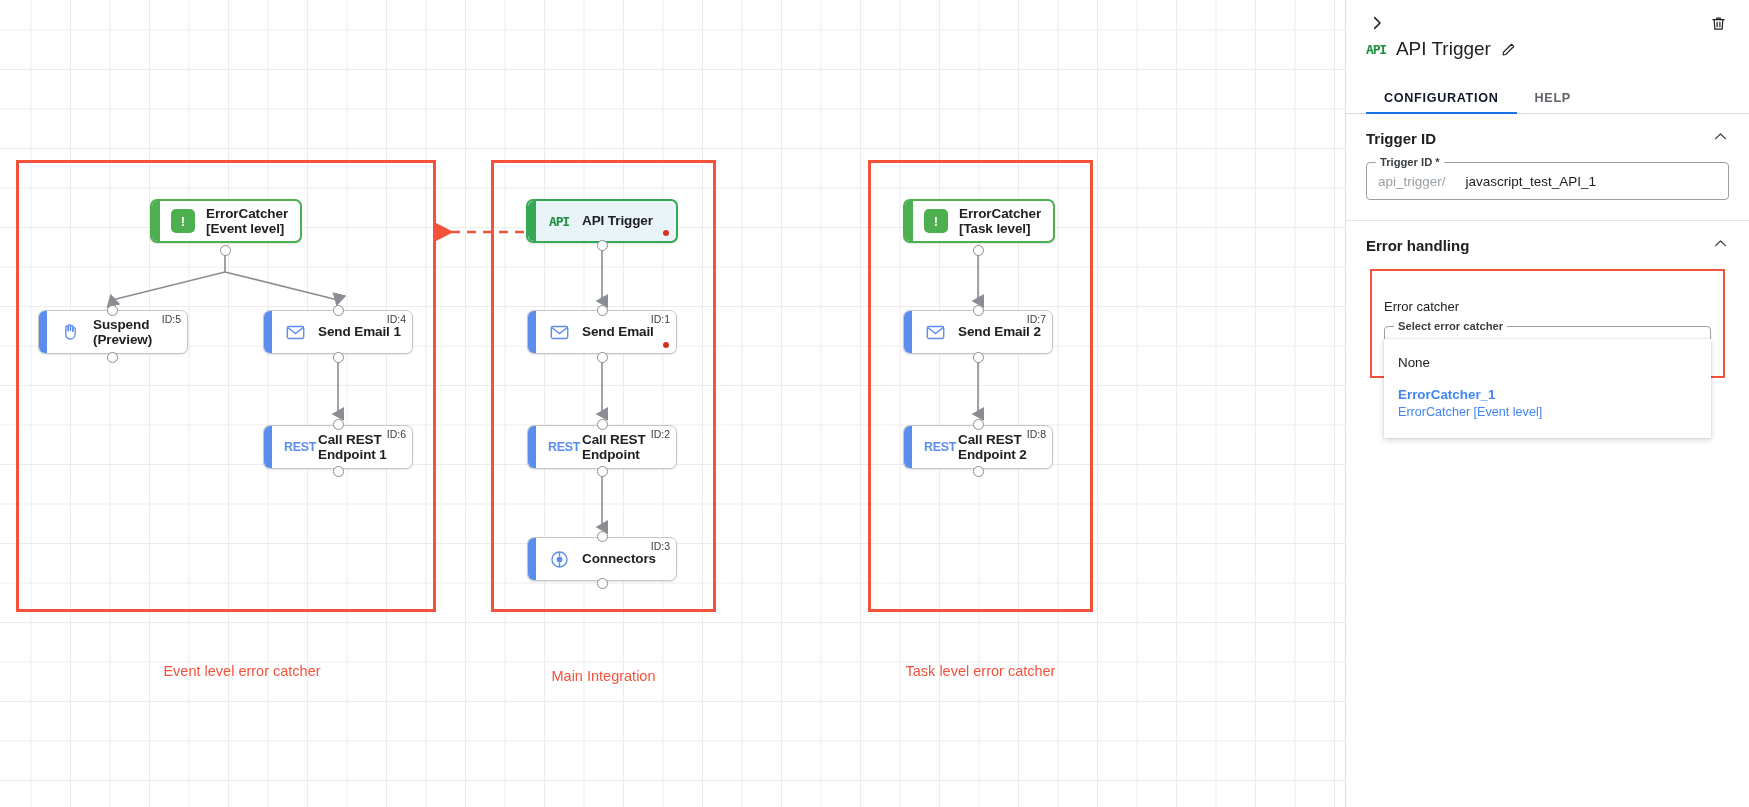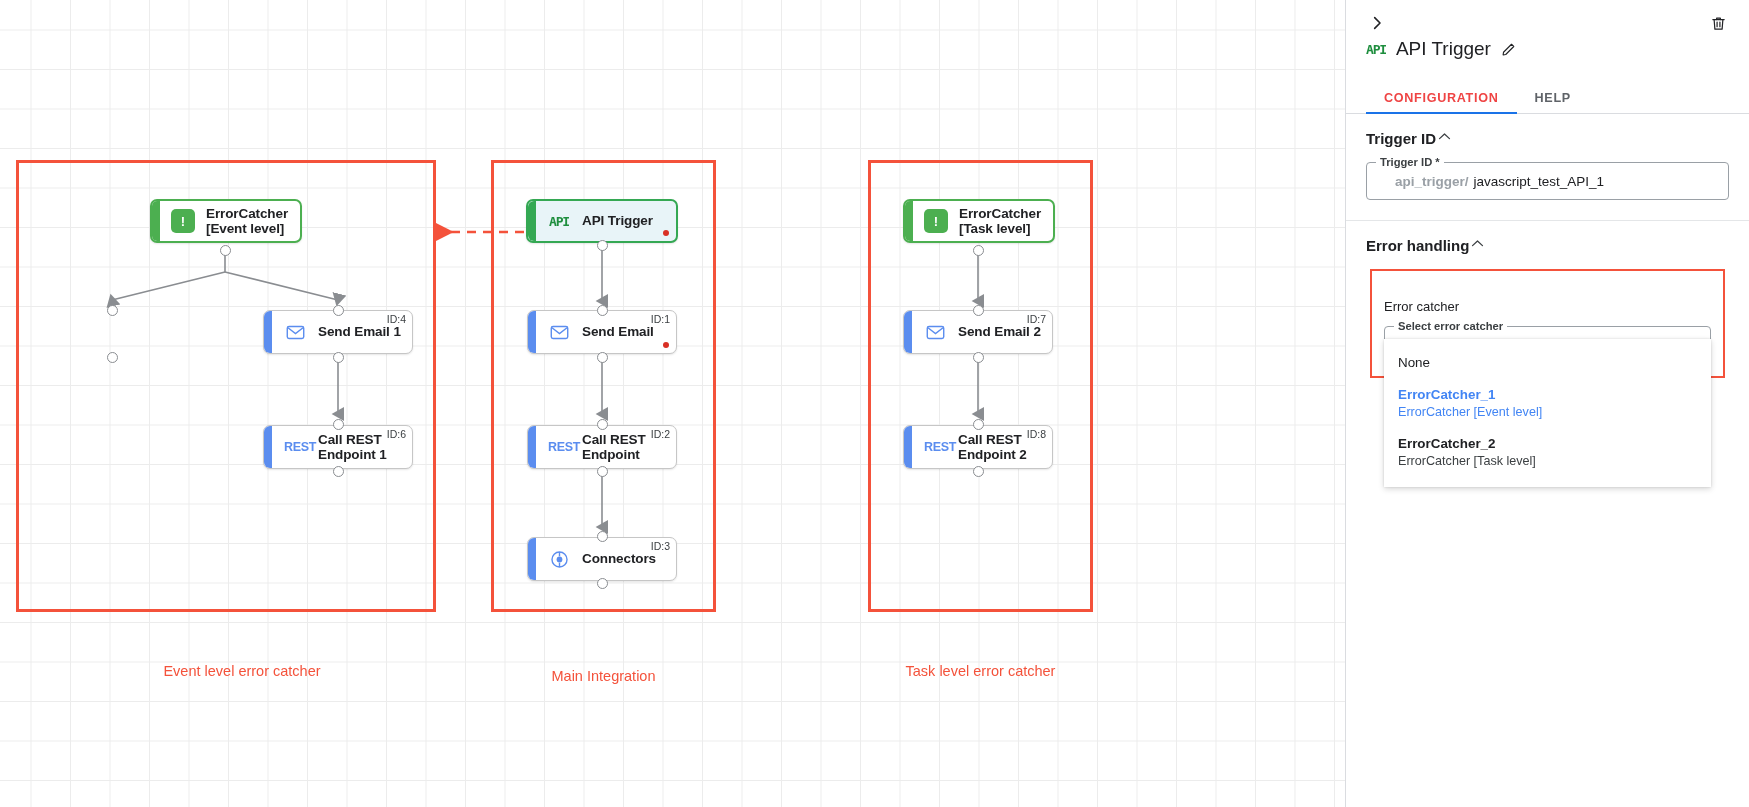--- a/index.html
+++ b/index.html
@@ -158,59 +158,59 @@
     padding-left:20px;
   }
   .tab {
     font-size:12.6px; font-weight:bold; letter-spacing:.7px;
     color:#5f6368;
     padding:0 18px;
     display:flex; align-items:center;
     cursor:pointer;
     position:relative;
   }
-  .tab.active { color:#ef4444; }
+  .tab.active { color:#0f172a; }
   .tab.active::after {
     content:""; position:absolute; left:0; right:0; bottom:-1px;
     height:2.5px; background:#1a73e8;
   }
 
   .section {
     border-bottom:1px solid #e4e6e8;
     padding:0 20px;
   }
   .section-head {
     height:48px;
-    display:flex; align-items:center; 
+    display:flex; align-items:center; justify-content:space-between;
     cursor:pointer;
   }
   .section-head .st { font-size:15px; font-weight:bold; color:#202124; }
   .chev { color:#3c4043; }
 
   
   .tf {
     position:relative;
     border:1px solid #9aa0a6;
     border-radius:4px;
     height:38px;
     display:flex; align-items:center;
-    padding:0 28px;
+    padding:0 11px;
     margin-bottom:20px;
   }
   .tf-legend {
     position:absolute;
     top:-7px; left:9px;
     background:#ffffff;
     padding:0 4px;
     font-size:11.2px;
     color:#3c4043;
     font-weight:bold;
     white-space:nowrap;
   }
-  .tf-prefix { font-size:13.5px; color:#9aa0a6; margin-right:5px;font-weight:bold; }
+  .tf-prefix { font-size:13.5px; color:#9aa0a6; margin-right:20px; }
   .tf-value { font-size:13.5px; color:#202124; }
 
   
   #ec-block {
     border:2px solid #f4523b;
     margin:0 4px 14px 4px;
     padding:28px 12px 14px 12px;
     position:relative;
   }
   #ec-label { font-size:13px; color:#202124; margin-bottom:12px; }
@@ -296,20 +296,34 @@
     <div class="ico">
       <div class="ec-badge">
           <span>!</span>
         </div>
     </div>
     <div class="ttl">ErrorCatcher
 [Event level]</div>
   </div>
   <div class="port" style="left:220px; top:245px;"></div>
 
+  <div class="node blue" style="left:38px; top:310px; width:150px;">
+    <div class="accent"></div>
+    <div class="ico">
+      <svg width="20" height="20" viewBox="0 0 24 24" fill="none" stroke="#5b8def" stroke-width="1.6" stroke-linecap="round" stroke-linejoin="round">
+        <path d="M7 11V6a1.4 1.4 0 0 1 2.8 0v4.5"></path>
+        <path d="M9.8 10V4.6a1.4 1.4 0 0 1 2.8 0V10"></path>
+        <path d="M12.6 10V5.6a1.4 1.4 0 0 1 2.8 0V11"></path>
+        <path d="M15.4 11V8.2a1.4 1.4 0 0 1 2.8 0V14c0 3.6-2.4 6.4-5.8 6.4S7 18 7 14.8V11"></path>
+      </svg>
+    </div>
+    <div class="ttl">Suspend
+(Preview)</div>
+    <div class="nid">ID:5</div>
+  </div>
   <div class="port" style="left:107px; top:305px;"></div>
   <div class="port" style="left:107px; top:352px;"></div>
 
   <div class="node blue" style="left:263px; top:310px; width:150px;">
     <div class="accent"></div>
     <div class="ico">
       <svg width="21" height="21" viewBox="0 0 24 24" fill="none" stroke="#5b8def" stroke-width="1.6">
         <rect x="2.6" y="5.2" width="18.8" height="13.6" rx="2"></rect>
         <path d="M3.4 6.6 L12 13.2 L20.6 6.6"></path>
       </svg>
@@ -492,21 +506,17 @@
       </div>
 
       <div id="ec-menu">
         <div class="mi">
           <div class="m1">None</div>
         </div>
         <div class="mi sel bold">
           <div class="m1">ErrorCatcher_1</div>
           <div class="m2">ErrorCatcher [Event level]</div>
         </div>
-        <div class="mi bold">
-          <div class="m1">ErrorCatcher_2</div>
-          <div class="m2">ErrorCatcher [Task level]</div>
-        </div>
       </div>
     </div>
   </div>
 
 </div>
 
 </body></html>

